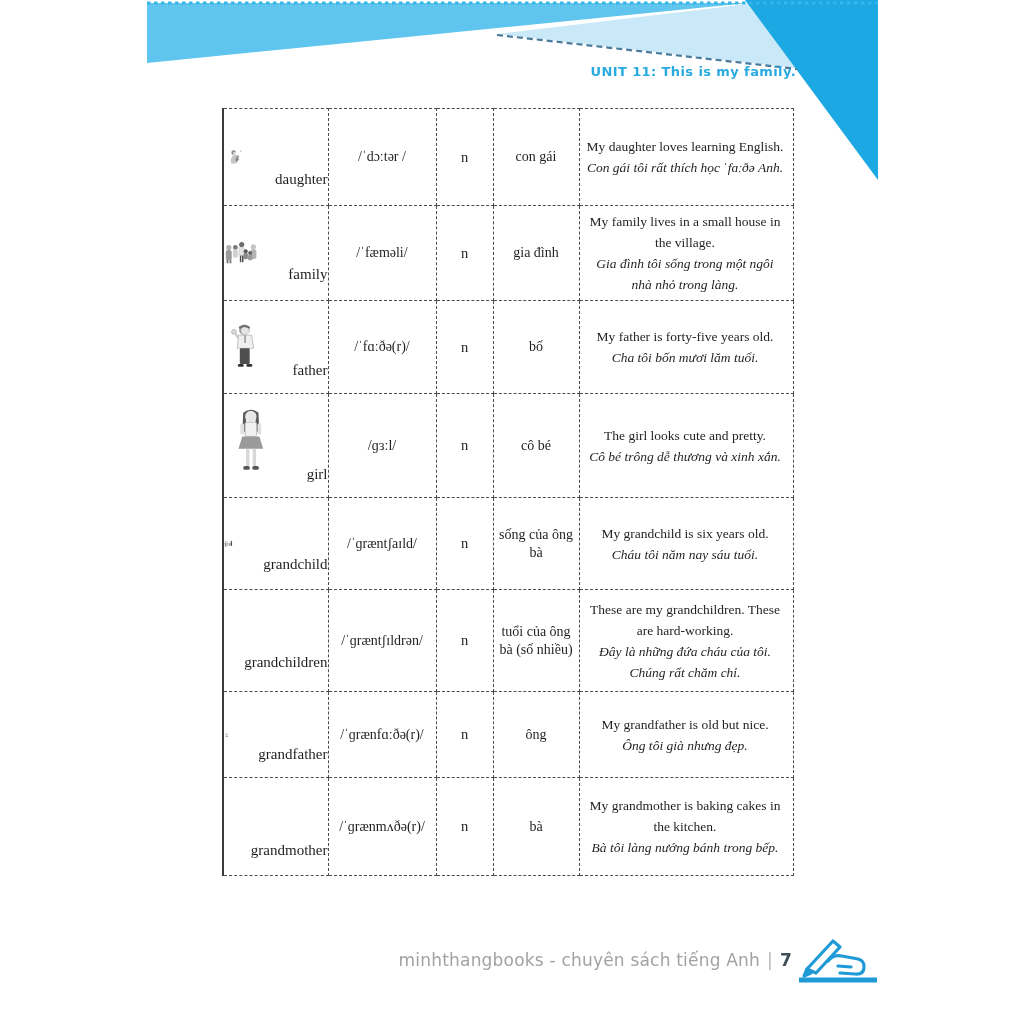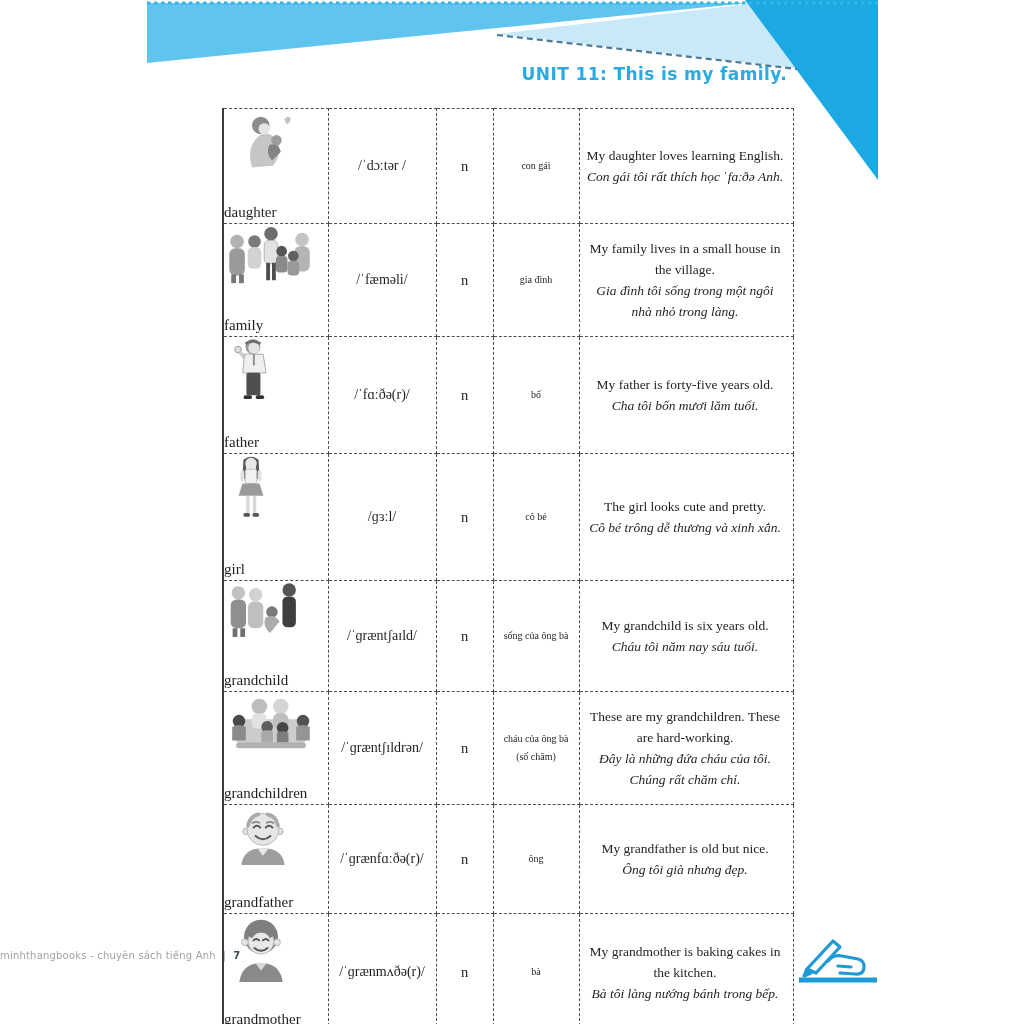--- a/index.html
+++ b/index.html
@@ -5,58 +5,58 @@
   * { margin:0; padding:0; box-sizing:border-box; }
   html,body { width:1024px; height:1024px; background:#ffffff; }
   body { font-family:"Liberation Serif","DejaVu Serif",serif; color:#1f1f1f; position:relative; overflow:hidden; }
 
   .page { position:absolute; inset:0; background:#fff; }
 
   
   .header-deco { position:absolute; left:0; top:0; width:1024px; height:200px; pointer-events:none; }
 
   .unit-title {
-    position:absolute; top:64px; left:387px; width:400px;
+    position:absolute; top:64px; left:396px; width:400px;
     text-align:right; font-family:"DejaVu Sans",sans-serif;
-    font-weight:bold; font-size:17px; letter-spacing:.4px; color:#29ABE2;
+    font-weight:bold; font-size:13px; letter-spacing:.4px; color:#29ABE2;
   }
 
   
   table.vtable {
     position:absolute; left:222px; top:108px; width:570px;
     border-collapse:collapse; table-layout:fixed;
     background:#fff;
   }
   .vtable td { border:1px dashed #4d4d4d; vertical-align:middle; overflow:hidden; }
   table.vtable { border-left:2px solid #3c3c3c; }
   .vtable col.c1 { width:105px; }
   .vtable col.c2 { width:108px; }
   .vtable col.c3 { width:57px; }
   .vtable col.c4 { width:86px; }
   .vtable col.c5 { width:214px; }
 
   tr.r1{height:97px;} tr.r2{height:95px;} tr.r3{height:93px;} tr.r4{height:104px;}
   tr.r5{height:92px;} tr.r6{height:102px;} tr.r7{height:86px;} tr.r8{height:98px;}
 
   td.c1 { padding:0; }
-  .cellwrap { height:100%; display:flex; flex-direction:column; align-items:flex-start; justify-content:flex-end;gap:29px; }
+  .cellwrap { height:100%; display:flex; flex-direction:row; align-items:flex-end; justify-content:flex-end;gap:29px; }
   .art { flex:1 1 auto; display:flex; align-items:center; justify-content:center; overflow:hidden; }
   .word { font-size:15px; line-height:17px; padding-bottom:2px; text-align:center; }
 
   td.c2 { text-align:center; font-size:14px; padding:0 2px; }
   td.c3 { text-align:center; font-size:14.5px; }
-  td.c4 { text-align:center; font-size:10px; line-height:18px; padding:2px 4px; }
+  td.c4 { text-align:center; font-size:14px; line-height:18px; padding:2px 4px; }
   td.c5 { padding:3px 8px 3px 6px; font-size:13.5px; line-height:21px; text-align:center; }
   .ex-en { }
   .ex-vi { font-style:italic; }
 
   
   .footer-line {
-    position:absolute; top:950px; left:0; width:792px; text-align:left;
-    font-family:"DejaVu Sans",sans-serif; font-size:10px; letter-spacing:.2px; color:#a2a2a2;
+    position:absolute; top:950px; left:0; width:792px; text-align:right;
+    font-family:"DejaVu Sans",sans-serif; font-size:17px; letter-spacing:.2px; color:#a2a2a2;
   }
   .footer-line .pagenum { color:#3f4f5a; font-weight:bold; margin-left:2px; }
   .footer-line .sep { margin:0 5px 0 7px; color:#b5b5b5; }
   .footer-icon { position:absolute; left:794px; top:934px; width:88px; height:54px; }
 </style>
 </head>
 <body>
 
 <div class="page">
 
@@ -246,21 +246,21 @@
             <circle cx="60" cy="37" r="6" fill="#444444"></circle>
                   <path d="M54 42 Q60 39 66 42 L66 52 L54 52 Z" fill="#7e7e7e"></path>
             <rect x="12" y="52" width="72" height="6" rx="3" fill="#b0b0b0"></rect>
           </svg>
         </div>
         <div class="word">grandchildren</div>
       </div>
           </td>
       <td class="c2">/ˈɡræntʃɪldrən/</td>
       <td class="c3">n</td>
-      <td class="c4">cháu của ông bà (số chăm)</td>
+      <td class="c4">tuổi của ông bà (số nhiều)</td>
       <td class="c5">
         <div class="ex-en">These are my grandchildren. These are hard-working.</div>
         <div class="ex-vi">Đây là những đứa cháu của tôi. Chúng rất chăm chỉ.</div>
       </td>
     </tr>
 
     <tr class="r7">
       <td class="c1">
             <div class="cellwrap">
         <div class="art">

